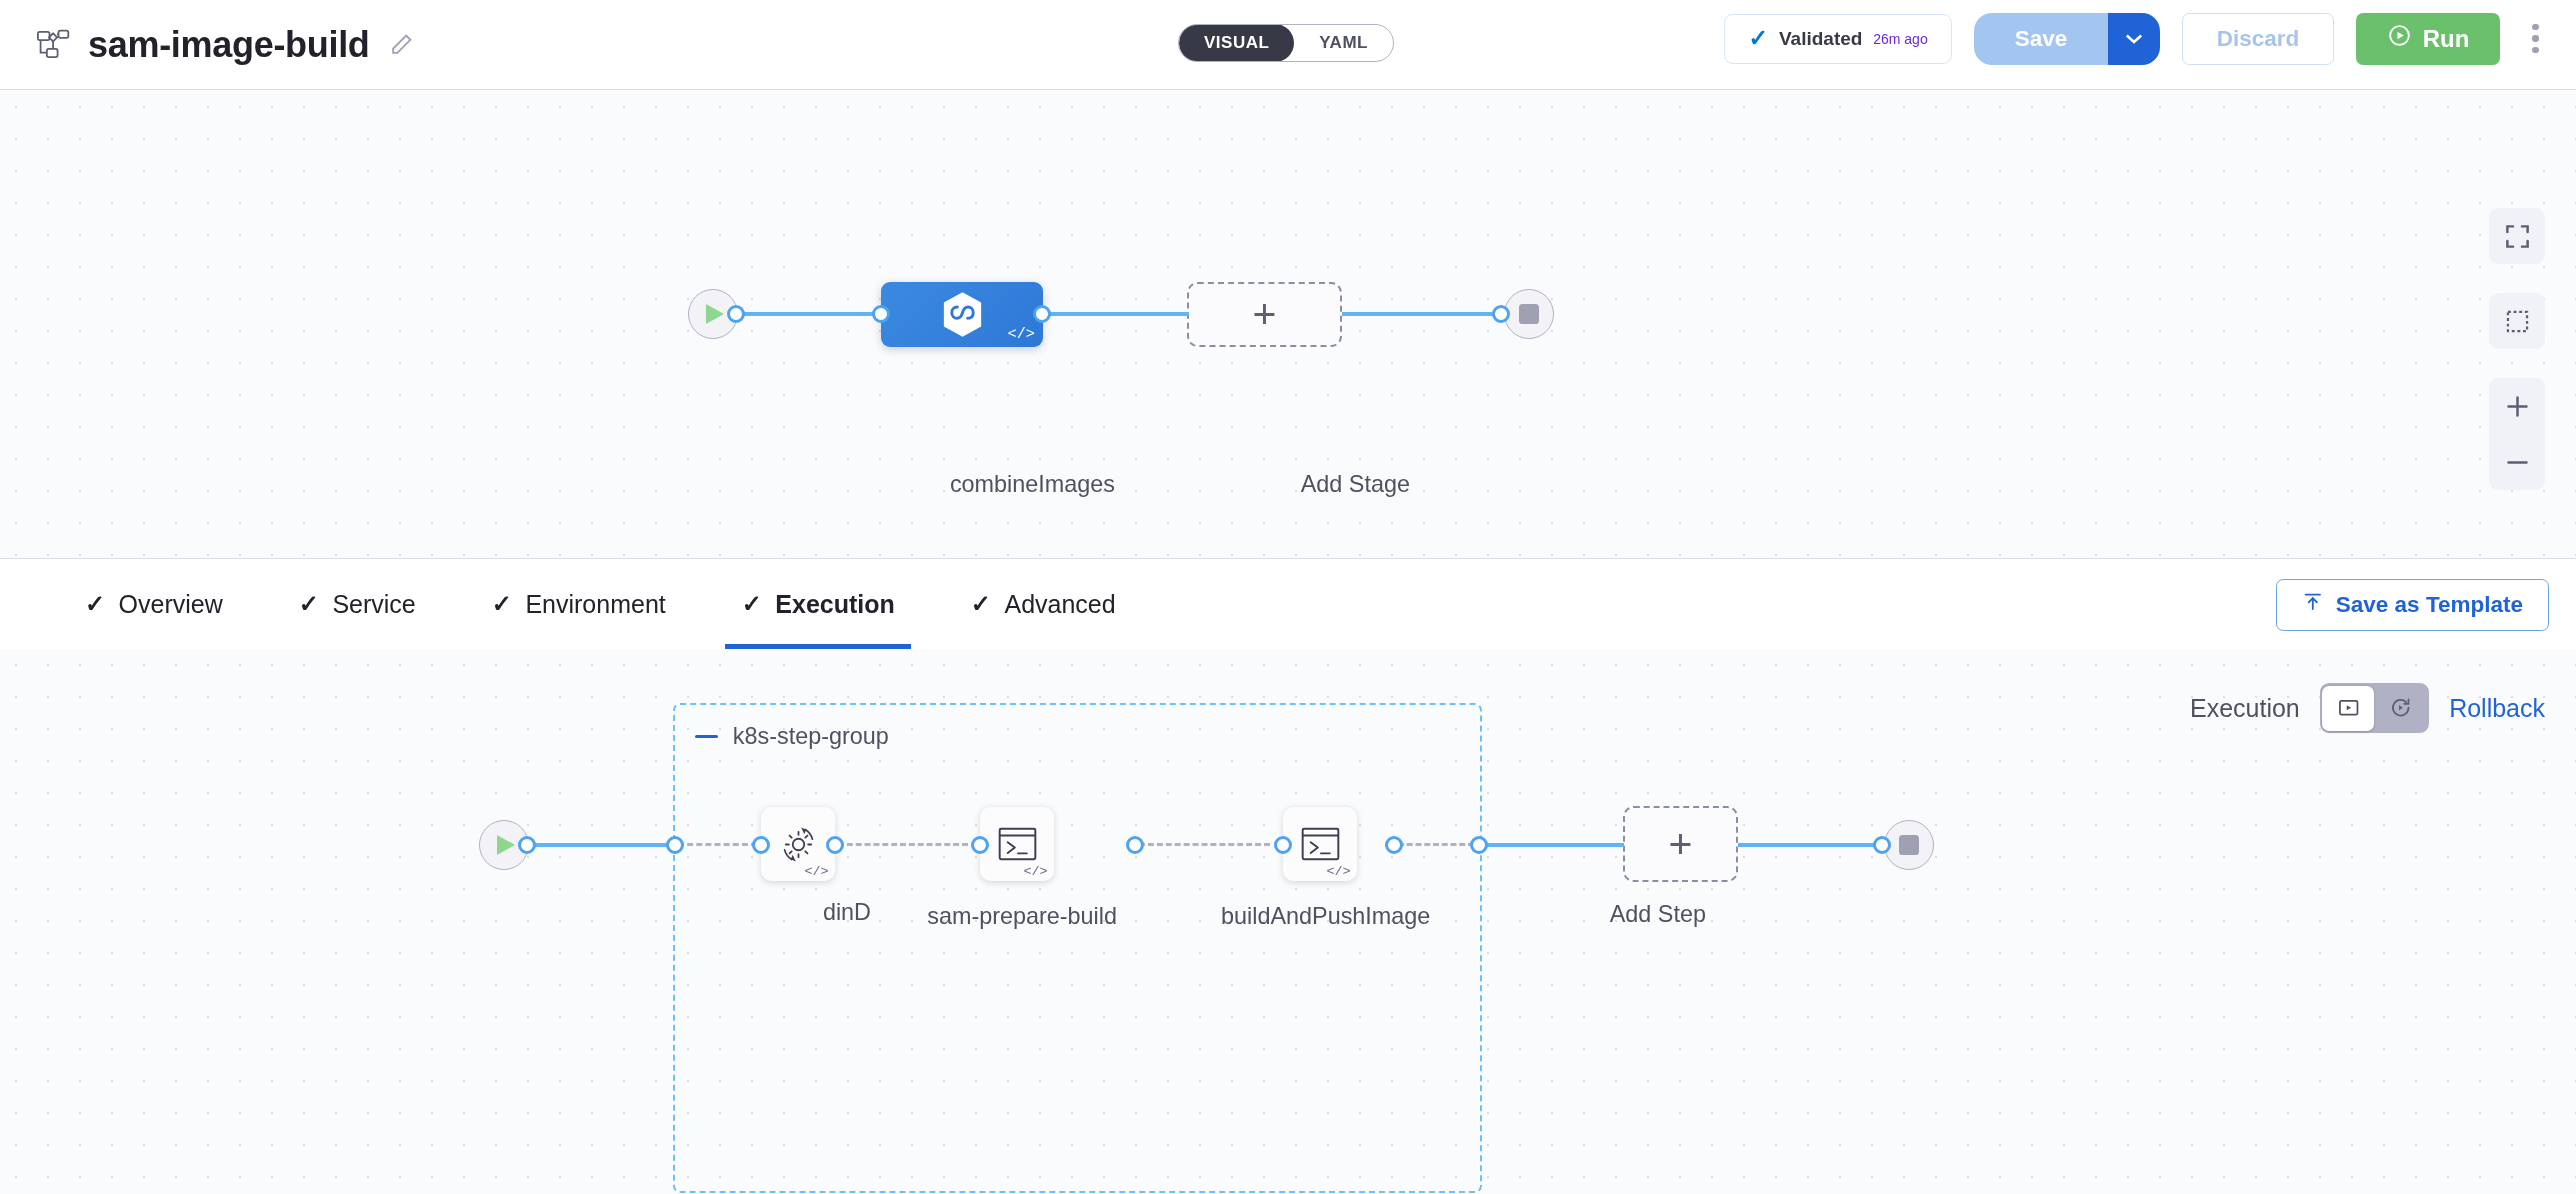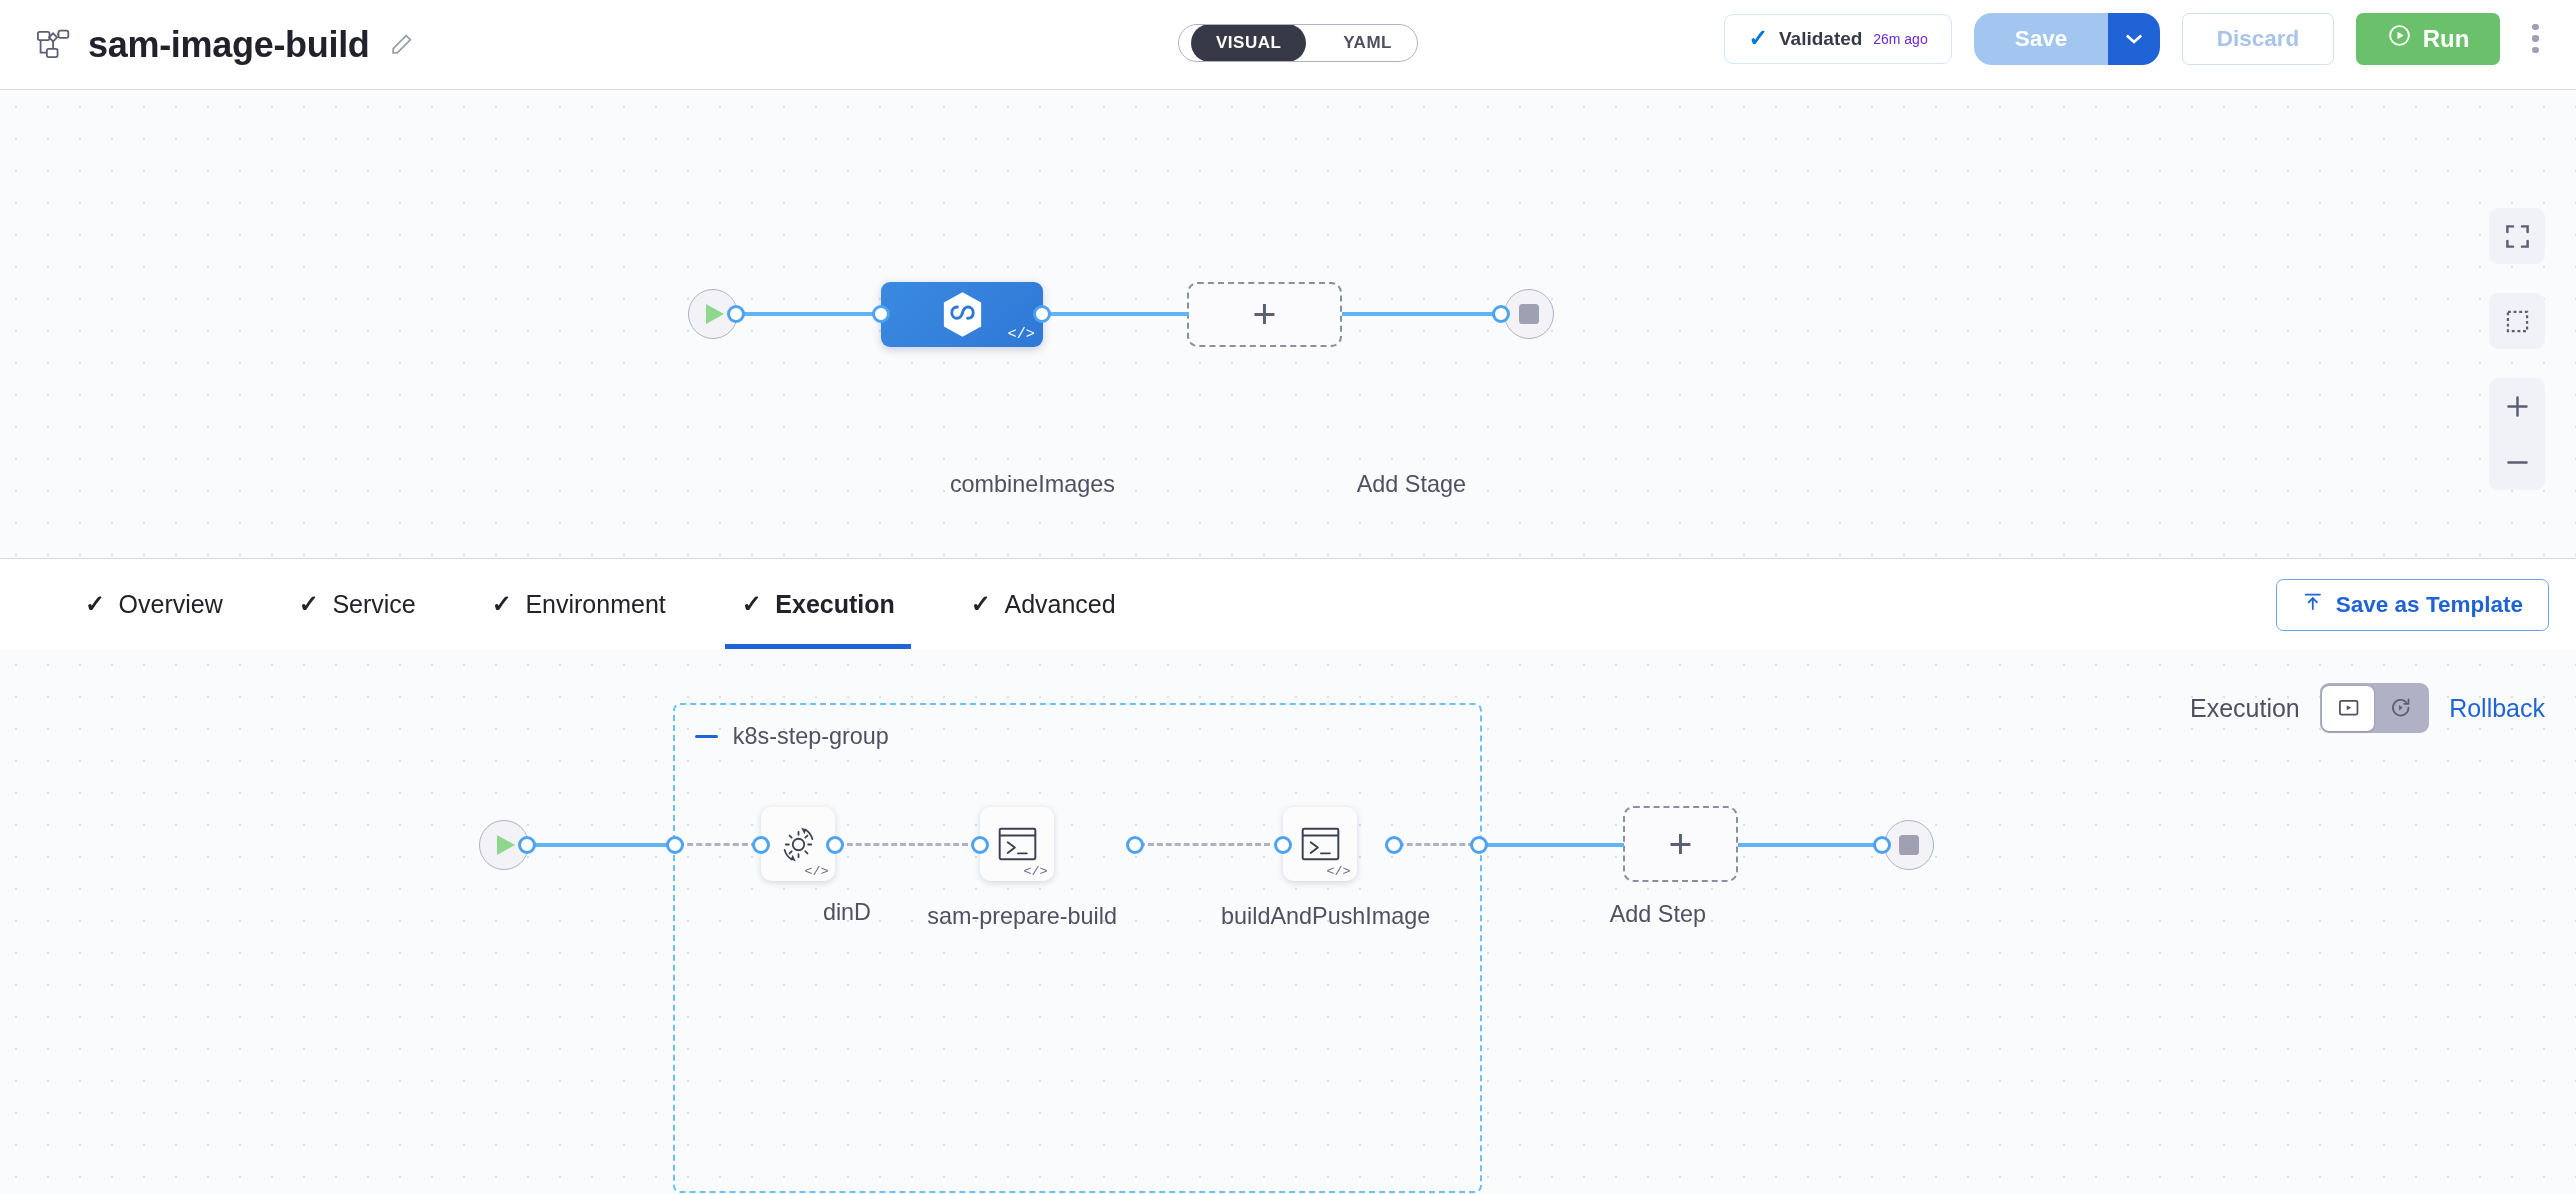--- a/index.html
+++ b/index.html
@@ -29,21 +29,20 @@
   }
   .view-toggle {
     display: flex; align-items: center;
     border: 0.9px solid #b0b1c4; border-radius: 21.6px;
     height: 38px; background: #fff; overflow: hidden;
   }
   .view-toggle .seg {
     font-size: 17px; font-weight: bold; letter-spacing: 0.5px;
     padding: 0 25px; height: 38px; line-height: 38px; cursor: pointer;
     color: #4f5162;
-    margin-left: 12px;
   }
   .view-toggle .seg.active {
     background: #383946; color: #ffffff; border-radius: 21.6px;
   }
 
   .hdr-right {
     position: absolute; right: 27px; top: 12.6px;
     display: flex; align-items: center; gap: 21.6px;
   }
   .validated-pill {
@@ -301,21 +300,21 @@
     <span class="node-code-badge" style="color:#ffffff;">&lt;/&gt;</span>
   </div>
   <div class="port" style="left:1033px; top:214px;"></div>
   <div class="node-label" style="left:809px; top:378px; width:306px;">combineImages</div>
 
   <div class="link" style="left:1046px; top:221px; width:143px;"></div>
 
   <div class="add-box" style="left:1187px; top:191px; width:155px; height:65px;">
     <span class="plus">+</span>
   </div>
-  <div class="node-label" style="left:1160px; top:378px; width:306px;">Add Stage</div>
+  <div class="node-label" style="left:1104px; top:378px; width:306px;">Add Stage</div>
 
   <div class="link" style="left:1342px; top:221px; width:163px;"></div>
   <div class="port" style="left:1492px; top:214px;"></div>
   <div class="term-node" style="left:1504px; top:198px;">
     <div class="stop-sq"></div>
   </div>
 
   <div class="zoom-controls">
     <div class="zc-btn">
       <svg width="27" height="27" viewBox="0 0 24 24" fill="none" stroke="#5c5e74" stroke-width="2.2" stroke-linecap="round">

